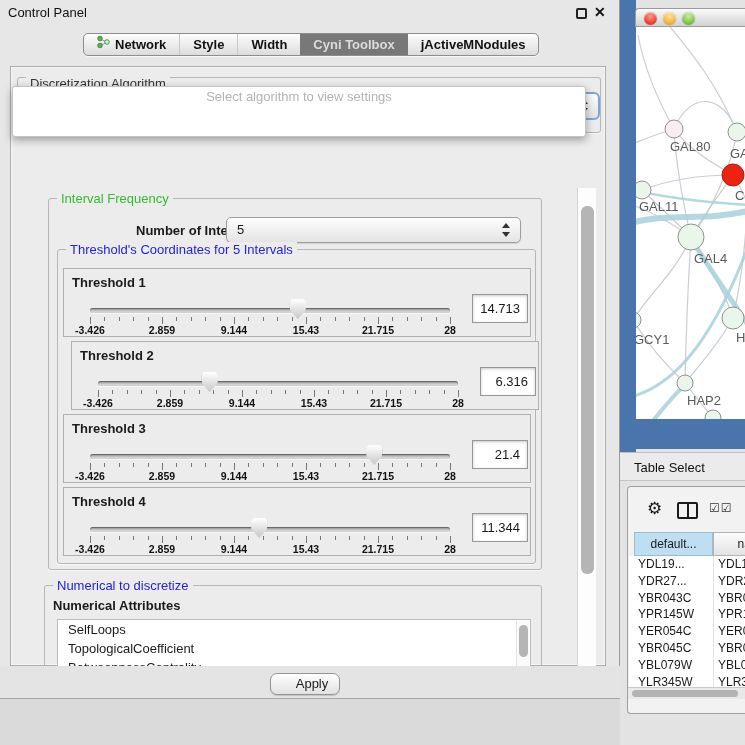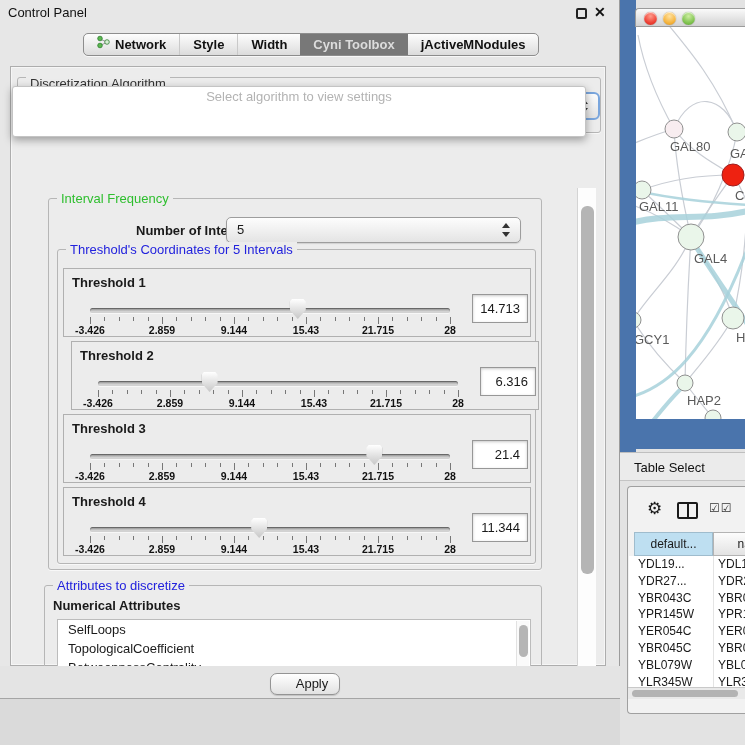--- a/index.html
+++ b/index.html
@@ -298,21 +298,21 @@
               <div class="s-ticklabel" style="left: 314px;">21.715</div>
               <div class="s-ticklabel" style="left: 386px;">28</div>
               <div class="s-handle" style="left: 187.197px;"></div>
               <div class="s-value">11.344</div>
             </div>
           </div>
       </div>
     </div>
 
     <div class="group" style="left:32px; top:397px; width:498px; height:130px;">
-      <div class="group-label blue" style="left:8px; top:-8px;">Attributes to discretize</div>
+      <div class="group-label blue" style="left:8px; top:-8px;">Numerical to discretize</div>
       <div class="abs" style="left:8px; top:12px; font-size:13px; font-weight:bold;">Numerical Attributes</div>
       <div id="attr-list">
         <div id="attr-items">
             <div class="li">SelfLoops</div>
             <div class="li">TopologicalCoefficient</div>
             <div class="li">BetweennessCentrality</div>
           </div>
         <div id="attr-vscroll">
           <div class="vthumb" style="left:2px; top:4px; width:9px; height:32px;"></div>
         </div>

